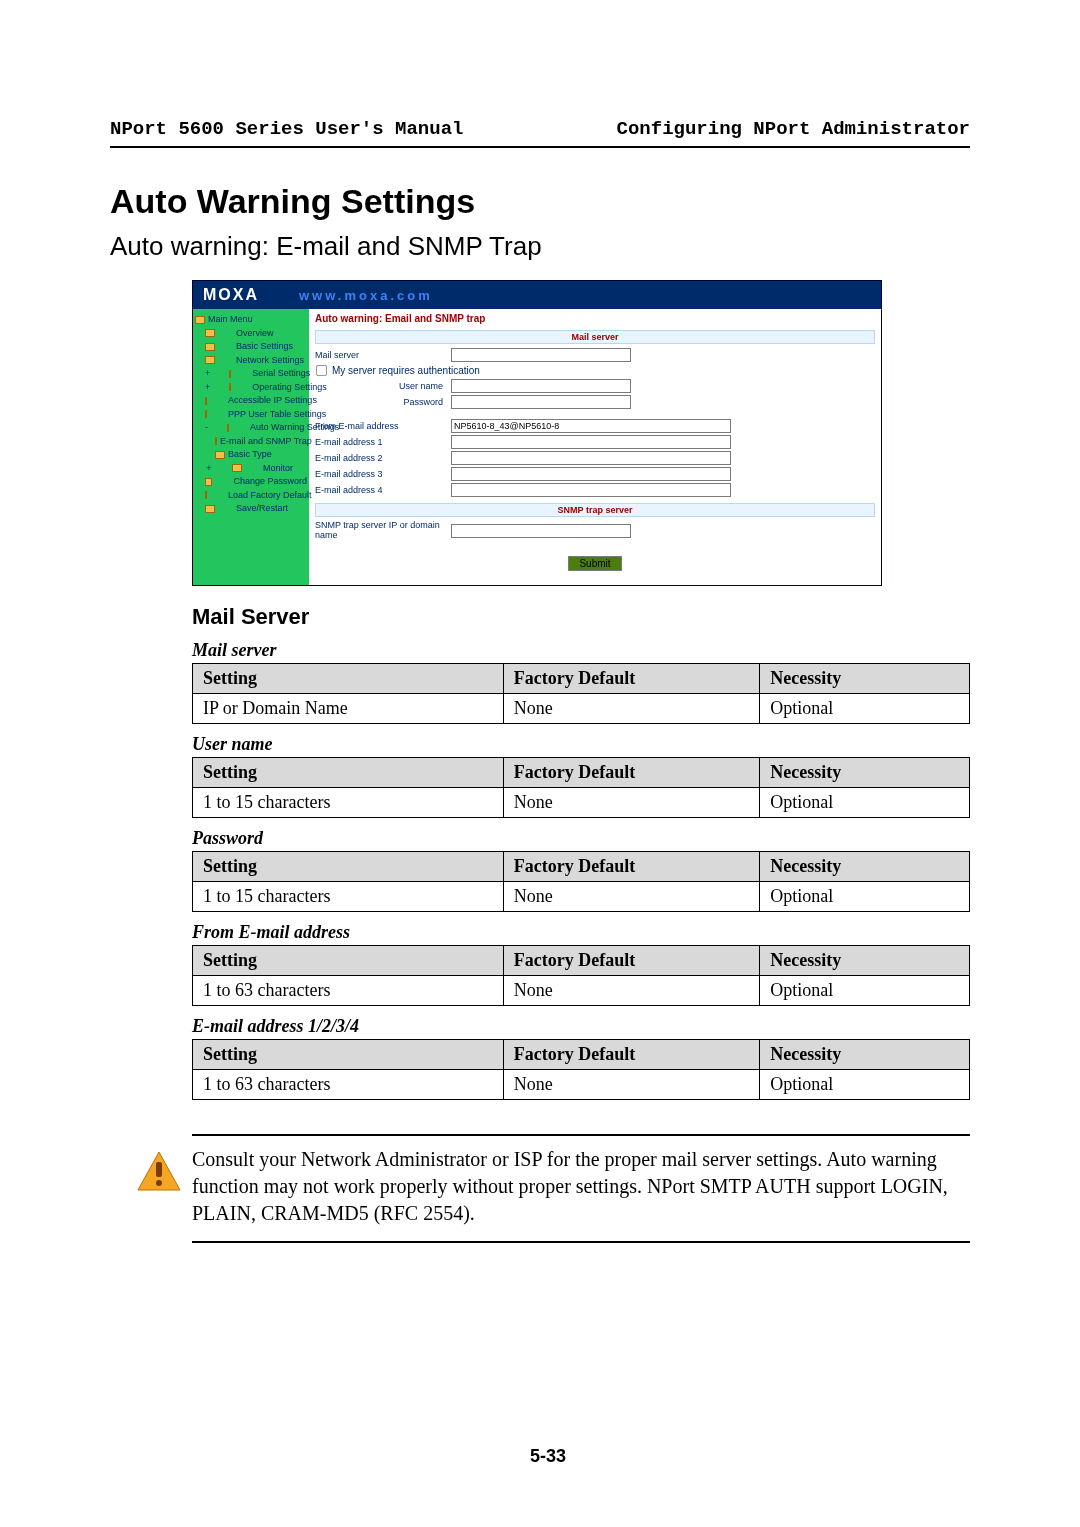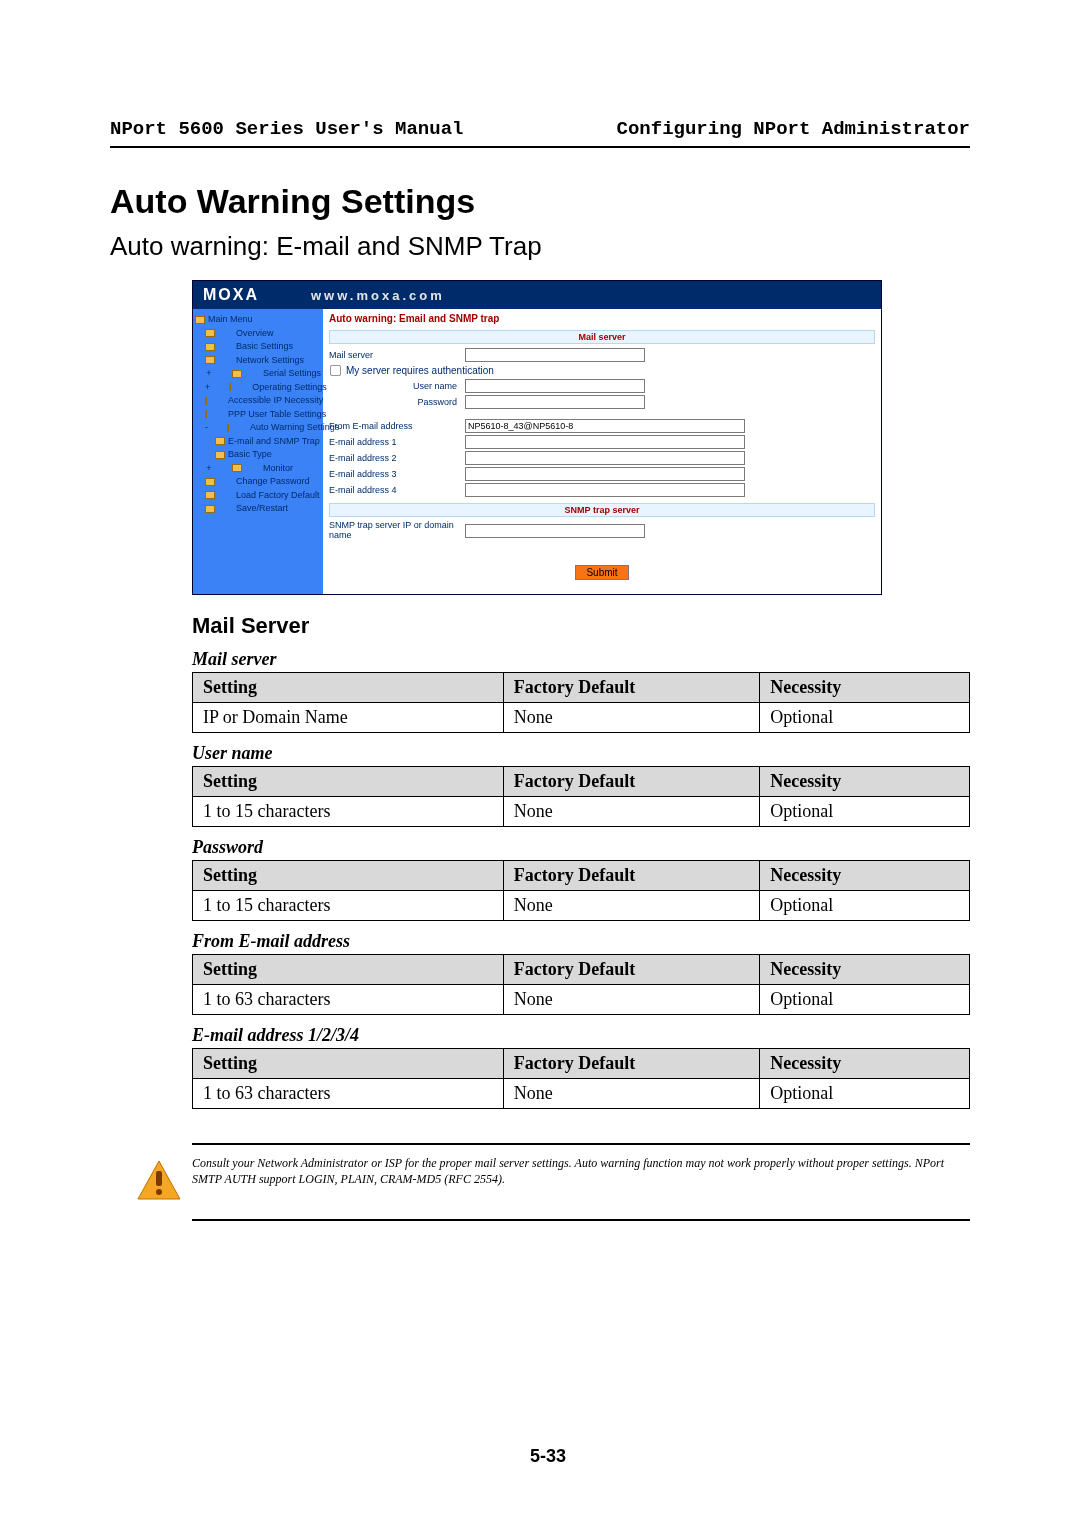--- a/index.html
+++ b/index.html
@@ -78,21 +78,21 @@
   .attn-inner { display: flex; }
   .attn-icon { width: 56px; flex: none; margin-left: -56px; margin-top: 4px; }
   .attn-text { flex: 1; }
   .attn-label {
     font-family: Arial, Helvetica, sans-serif;
     letter-spacing: 3px;
     font-size: 18px;
     color: #333;
     margin-bottom: 10px;
   }
-  .attn-body { font-size: 12px; line-height: 1.35; font-style: italic; }
+  .attn-body { font-size: 20px; line-height: 1.35; }
 
   .page-num {
     position: absolute;
     bottom: 60px;
     left: 16px; right: 0;
     text-align: center;
     font-weight: bold;
     font-size: 18px;
     font-family: Arial, Helvetica, sans-serif;
   }
@@ -115,30 +115,30 @@
     color: #fff;
   }
   .shot-logo {
     font-weight: bold;
     letter-spacing: 2px;
     font-size: 16px;
     color: #fff;
     text-align: right;
   }
   .shot-url {
-    color: #e5e5e5;
-    margin-left: 52px;
+    color: #3b82f6;
+    margin-left: 40px;
     letter-spacing: 3px;
     font-weight: bold;
     font-size: 13px;
   }
   .shot-body { display: flex; min-height: 260px; }
   .shot-tree {
-    width: 130px;
-    background: #3b82f6;
+    width: 116px;
+    background: #22c55e;
     padding: 4px 2px;
     color: #002b6b;
     font-size: 9px;
     line-height: 1.5;
   }
   .shot-tree .ti { display: flex; align-items: center; white-space: nowrap; }
   .shot-tree .fold {
     display: inline-block;
     width: 10px; height: 8px;
     background: #f2c04a;
@@ -173,24 +173,24 @@
     border: 1px solid #7a7a7a;
     background: #fff;
     font-size: 9px;
     padding: 0 2px;
     width: 180px;
   }
   .shot-row input.wide { width: 280px; }
   .shot-row input[type=checkbox] { margin-right: 4px; transform: scale(0.85); }
   .shot-submit {
     display: block;
-    margin: 24px auto 0 auto;
+    margin: 15px auto 0 auto;
     font-size: 10px;
     padding: 1px 10px;
-    background: #f97316;
+    background: #4d7c0f;
     border: 1px solid #7a7a7a;
   }
 </style>
 </head>
 <body>
 
 <div class="hdr-row">
   <span>NPort 5600 Series User's Manual</span>
   <span>Configuring NPort Administrator</span>
 </div>
@@ -226,21 +226,21 @@
           <span class="fold"></span>
           <span>Serial Settings</span>
         </div>
       <div class="ti ind1">
           <span class="exp">+</span>
           <span class="fold"></span>
           <span>Operating Settings</span>
         </div>
       <div class="ti ind1">
           <span class="fold"></span>
-          <span>Accessible IP Necessity</span>
+          <span>Accessible IP Settings</span>
         </div>
       <div class="ti ind1">
           <span class="fold"></span>
           <span>PPP User Table Settings</span>
         </div>
       <div class="ti ind1">
           <span class="exp">-</span>
           <span class="fold"></span>
           <span>Auto Warning Settings</span>
         </div>

